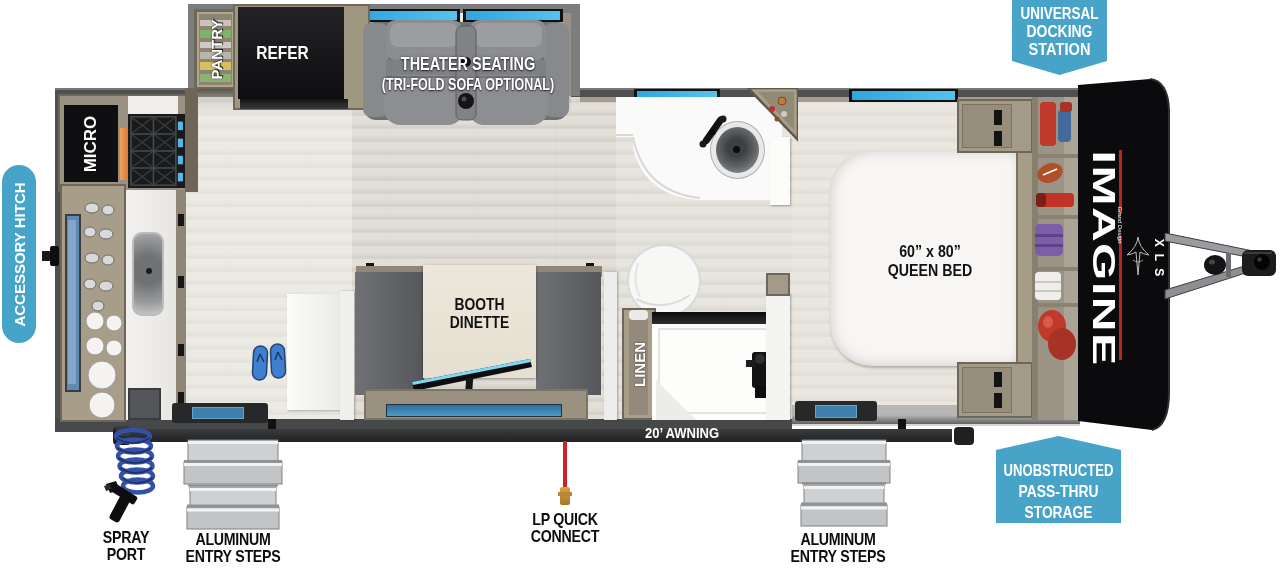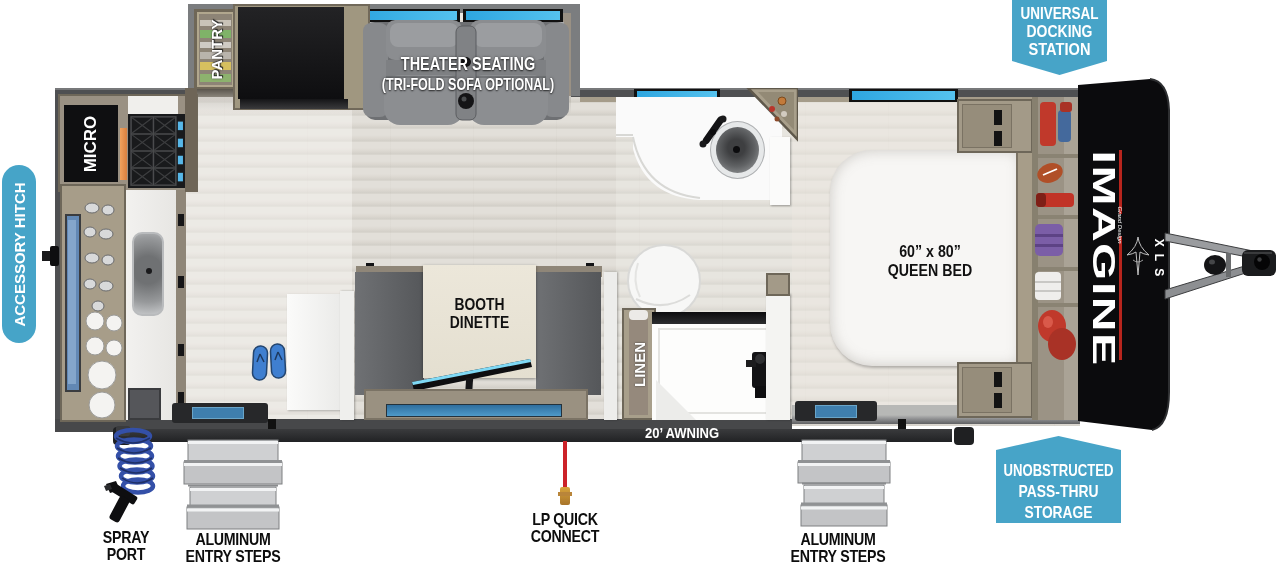--- a/index.html
+++ b/index.html
@@ -70,20 +70,23 @@
 <div class="abs" style="left:195px;top:89px;width:42px;height:8px;background:linear-gradient(180deg,#5a554d,#8a857b);"></div>
 
 <div class="abs vtext" style="left:194px;top:9px;width:43px;height:81px;">
   <div style="transform:rotate(-90deg);color:#fff;font-weight:bold;font-size:15px;letter-spacing:0px;text-shadow:0 0 2px #333,1px 1px 1px #222;">PANTRY</div>
 </div>
 
 <div class="abs" style="left:233px;top:4px;width:137px;height:106px;background:#a09780;border:2px solid #71695a;box-sizing:border-box;"></div>
 
 <div class="abs" style="left:238px;top:7px;width:106px;height:92px;background:linear-gradient(180deg,#232325,#0e0e10);"></div>
 <div class="abs" style="left:240px;top:99px;width:108px;height:10px;background:linear-gradient(180deg,#151517,#3a3a3c);"></div>
+<div class="abs vtext" style="left:238px;top:7px;width:106px;height:92px;">
+  <div style="color:#fff;font-weight:bold;font-size:18px;transform:scaleX(0.86);margin-right:16px;">REFER</div>
+</div>
 
 <svg class="abs" style="left:363px;top:17px;" width="206" height="110" viewBox="0 0 206 110">
   <rect x="2" y="5" width="202" height="98" rx="10" fill="#6e7073"></rect>
   <rect x="0" y="6" width="25" height="94" rx="8" fill="#87898c"></rect>
   <rect x="181" y="6" width="25" height="94" rx="8" fill="#87898c"></rect>
   <rect x="23" y="3" width="76" height="40" rx="9" fill="#8b8d90"></rect>
   <rect x="107" y="3" width="76" height="40" rx="9" fill="#8b8d90"></rect>
   <rect x="27" y="6" width="68" height="24" rx="8" fill="#9b9da0"></rect>
   <rect x="111" y="6" width="68" height="24" rx="8" fill="#9b9da0"></rect>
   <rect x="23" y="43" width="76" height="32" fill="#7e8083"></rect>

